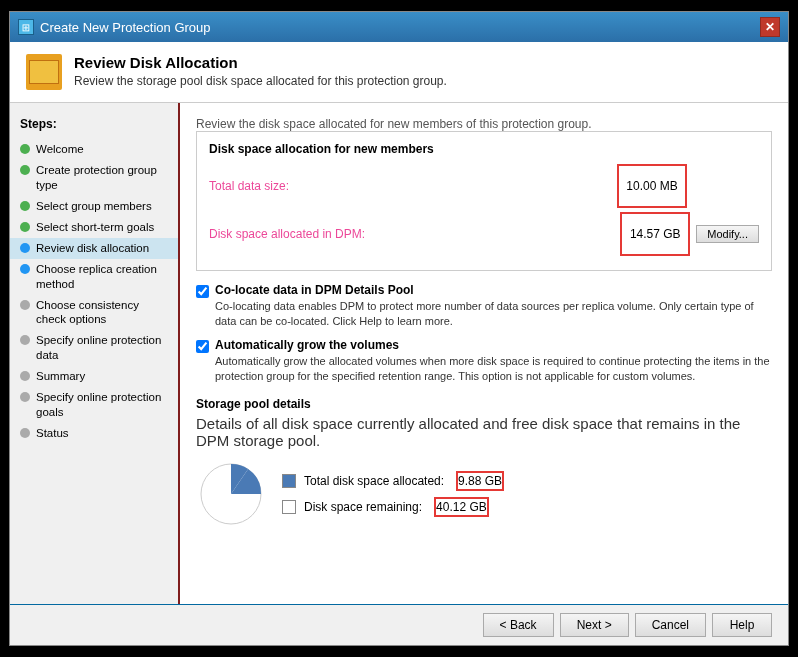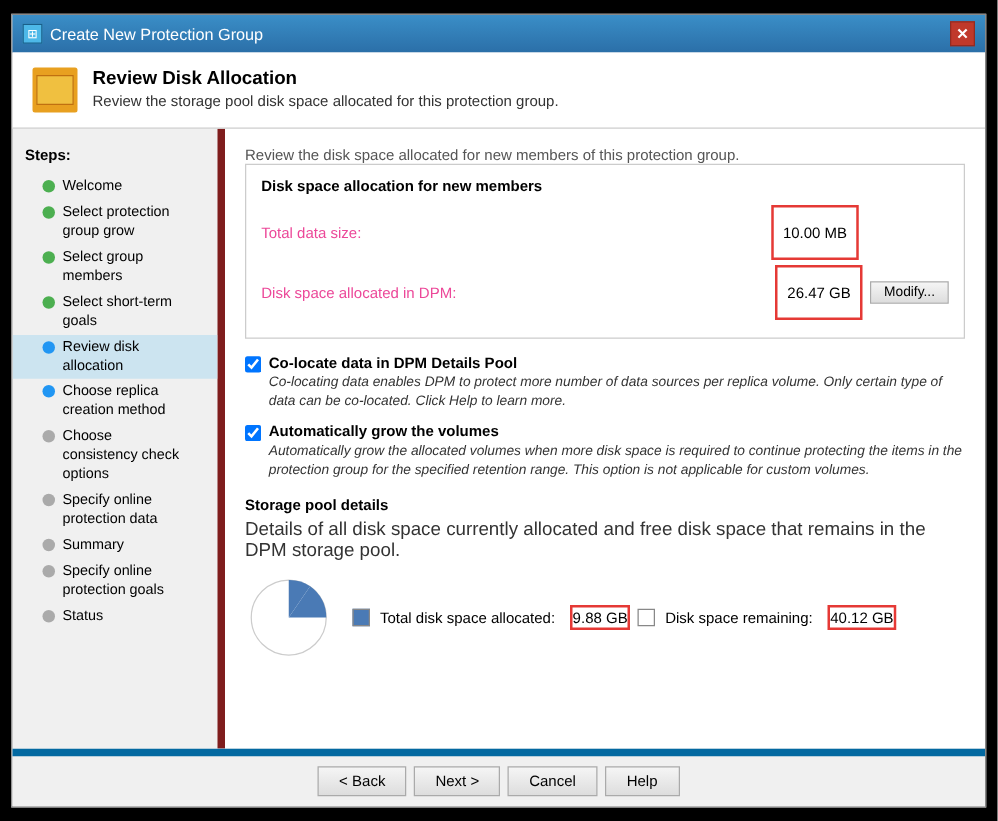--- a/index.html
+++ b/index.html
@@ -13,23 +13,23 @@
     .close-btn { width: 20px; height: 20px; background: #c0392b; border: 1px solid #922b21; color: white; display: flex; align-items: center; justify-content: center; cursor: pointer; font-size: 12px; font-weight: bold; }
     
     .header-section { background: white; padding: 12px 16px; border-bottom: 1px solid #ccc; display: flex; align-items: flex-start; gap: 12px; flex-shrink: 0; }
     .header-icon { width: 36px; height: 36px; background: #e8a020; border-radius: 2px; flex-shrink: 0; display: flex; align-items: center; justify-content: center; }
     .header-icon-inner { width: 30px; height: 24px; background: #f0c040; border: 1px solid #c07010; position: relative; }
     .header-text h2 { font-size: 15px; font-weight: bold; color: #000; margin-bottom: 3px; }
     .header-text p { font-size: 12px; color: #333; }
     
     .content-area { display: flex; flex: 1; overflow: hidden; }
     
-    .sidebar { width: 170px; background: #f0f0f0; border-right: 6px solid #7f1d1d; padding: 10px 0; overflow-y: auto; flex-shrink: 0; }
+    .sidebar { width: 170px; background: #f0f0f0; border-right: 2px solid #7f1d1d; padding: 10px 0; overflow-y: auto; flex-shrink: 0; }
     .steps-label { font-weight: bold; font-size: 12px; padding: 4px 10px 8px; color: #000; }
-    .step-item { display: flex; align-items: flex-start; padding: 3px 24px; gap: 6px; cursor: default; }
+    .step-item { display: flex; align-items: flex-start; padding: 3px 10px; gap: 6px; cursor: default; }
     .step-item.active { background: #cce4f0; }
     .step-dot { width: 10px; height: 10px; border-radius: 50%; flex-shrink: 0; margin-top: 2px; }
     .dot-green { background: #4caf50; }
     .dot-blue { background: #2196f3; }
     .dot-gray { background: #aaa; }
     .step-label { font-size: 11.5px; color: #000; line-height: 1.3; }
     .step-item.active .step-label { color: #000; font-weight: normal; }
     
     .main-content { flex: 1; background: white; padding: 14px 16px; overflow-y: auto; }
     
@@ -41,37 +41,37 @@
     .data-row { display: flex; align-items: center; margin-bottom: 4px; }
     .data-label { font-size: 12px; color: #ec4899; flex: 1; }
     .data-value-highlight { border: 2px solid #e53935; padding: 13px 4px; font-size: 12px; min-width: 70px; text-align: center; }
     
     .modify-btn { padding: 2px 10px; font-size: 11px; background: linear-gradient(to bottom, #f5f5f5, #ddd); border: 1px solid #aaa; cursor: pointer; color: #000; }
     
     .checkbox-section { margin-bottom: 12px; }
     .checkbox-row { display: flex; align-items: flex-start; gap: 6px; margin-bottom: 8px; }
     .checkbox-row input[type=checkbox] { margin-top: 2px; flex-shrink: 0; }
     .checkbox-label { font-weight: bold; font-size: 12px; color: #000; }
-    .checkbox-desc { font-size: 11px; color: #333; margin-top: 2px; line-height: 1.4; font-style: italic; }
+    .checkbox-desc { font-size: 11px; color: #333; margin-top: 2px; line-height: 1.4; }
     
     .storage-pool-section { margin-top: 10px; }
     .pool-title { font-weight: bold; font-size: 12px; color: #000; margin-bottom: 4px; }
     .pool-desc { font-size: 15px; color: #333; margin-bottom: 10px; }
     
     .pool-details { display: flex; align-items: center; gap: 16px; }
     .pie-chart-container { width: 70px; height: 70px; flex-shrink: 0; }
-    .pool-legend { display: flex; gap: 6px; }
+    .pool-legend { display: flex; flex-direction: column; gap: 6px; }
     .legend-row { display: flex; align-items: center; gap: 8px; }
     .legend-box { width: 14px; height: 14px; flex-shrink: 0; border: 1px solid #888; }
     .legend-box-filled { background: #4a7ab5; }
     .legend-box-empty { background: white; }
     .legend-label { font-size: 12px; color: #000; }
     .legend-value-highlight { border: 2px solid #e53935; padding: 1px 0; font-size: 12px; margin-left: 4px; }
     
-    .footer { background: #f0f0f0; border-top: 6px solid #0369a1; padding: 8px 16px; display: flex; justify-content: center; gap: 6px; flex-shrink: 0; }
+    .footer { background: #f0f0f0; border-top: 1px solid #0369a1; padding: 8px 16px; display: flex; justify-content: flex-end; gap: 6px; flex-shrink: 0; }
     .footer-btn { padding: 4px 16px; font-size: 12px; background: linear-gradient(to bottom, #f5f5f5, #ddd); border: 1px solid #aaa; cursor: pointer; color: #000; min-width: 60px; }
   </style>
 </head>
 <body>
 
 <div class="window">
 
   <div class="title-bar">
     <div class="title-bar-left">
       <div class="title-icon">⊞</div>
@@ -94,21 +94,21 @@
 
     <div class="sidebar">
       <div class="steps-label">Steps:</div>
 
       <div class="step-item">
         <div class="step-dot dot-green"></div>
         <span class="step-label">Welcome</span>
       </div>
       <div class="step-item">
         <div class="step-dot dot-green"></div>
-        <span class="step-label">Select protection group grow</span>
+        <span class="step-label">Create protection group type</span>
       </div>
       <div class="step-item">
         <div class="step-dot dot-green"></div>
         <span class="step-label">Select group members</span>
       </div>
       <div class="step-item">
         <div class="step-dot dot-green"></div>
         <span class="step-label">Select short-term goals</span>
       </div>
       <div class="step-item active">
@@ -147,21 +147,21 @@
       <div class="allocation-box">
         <div class="allocation-box-title">Disk space allocation for new members</div>
 
         <div class="data-row">
           <span class="data-label">Total data size:</span>
           <span class="data-value-highlight">10.00 MB</span>
           <span style="min-width:72px;"></span>
         </div>
         <div class="data-row">
           <span class="data-label">Disk space allocated in DPM:</span>
-          <span class="data-value-highlight">26.47 GB</span>
+          <span class="data-value-highlight">14.57 GB</span>
           <span style="min-width:6px;"></span>
           <button class="modify-btn">Modify...</button>
         </div>
       </div>
 
       <div class="checkbox-section">
         <div class="checkbox-row">
           <input type="checkbox" checked="" style="">
           <div>
             <div class="checkbox-label">Co-locate data in DPM Details Pool</div>

